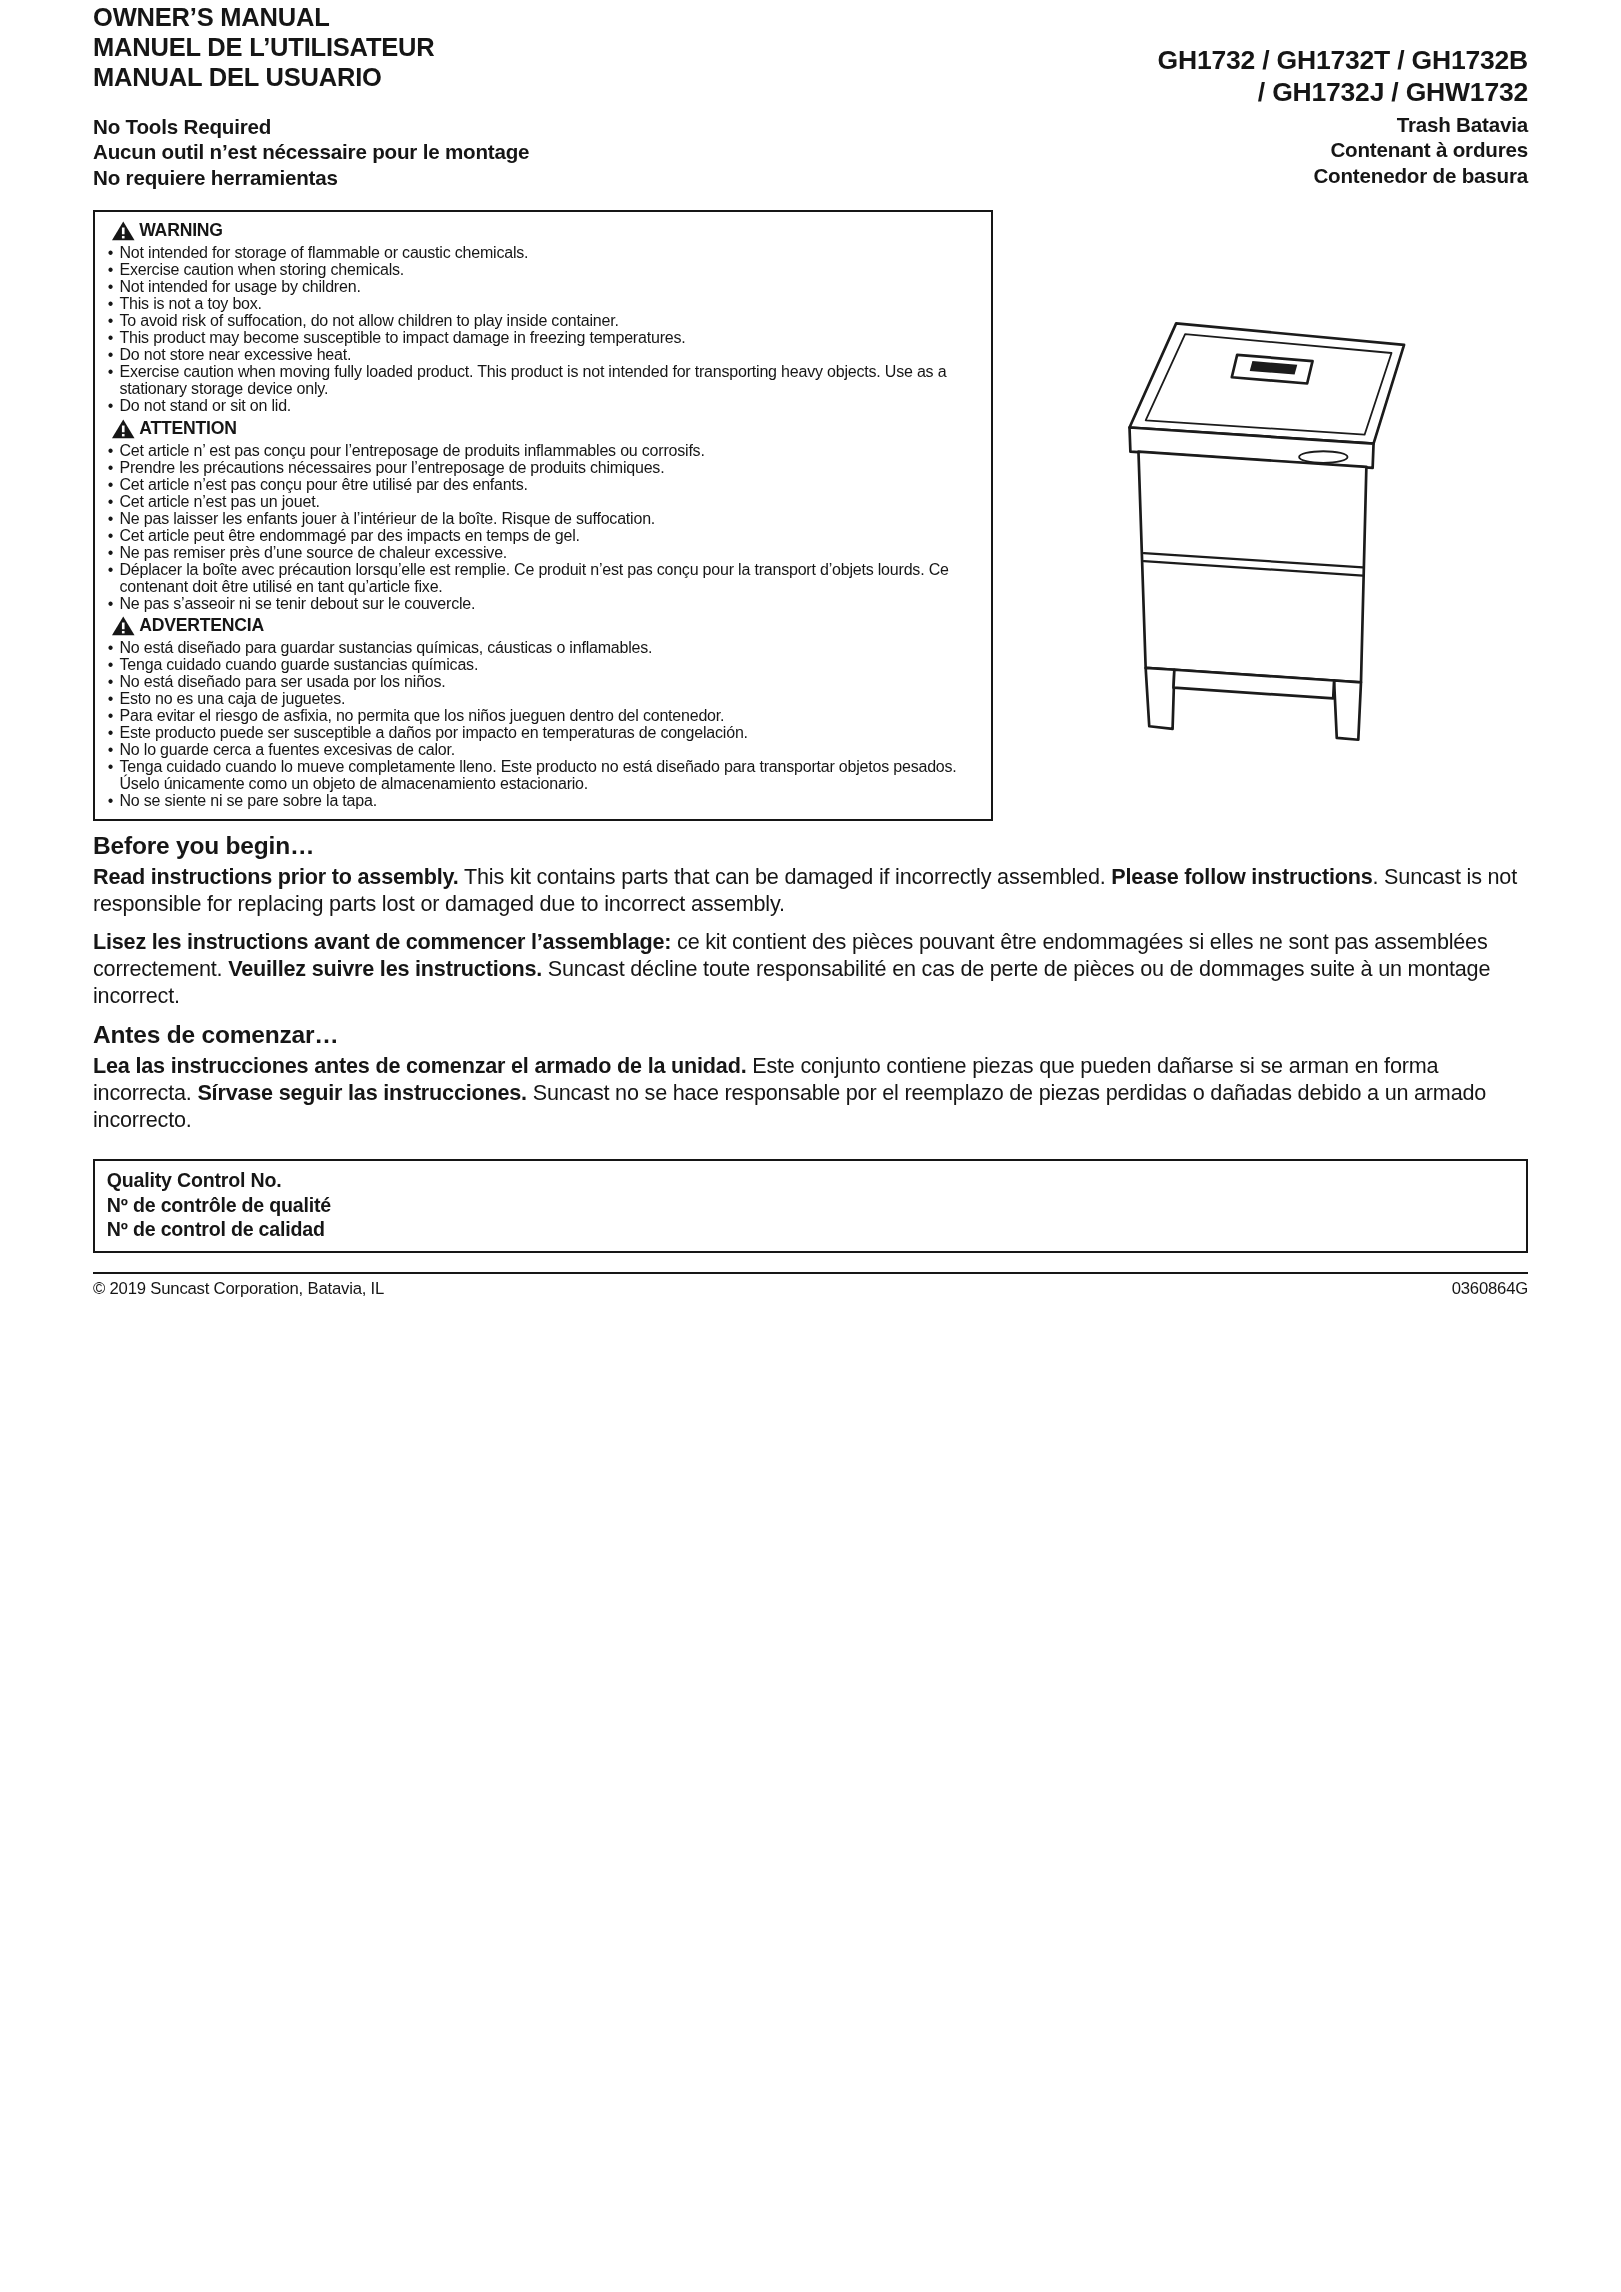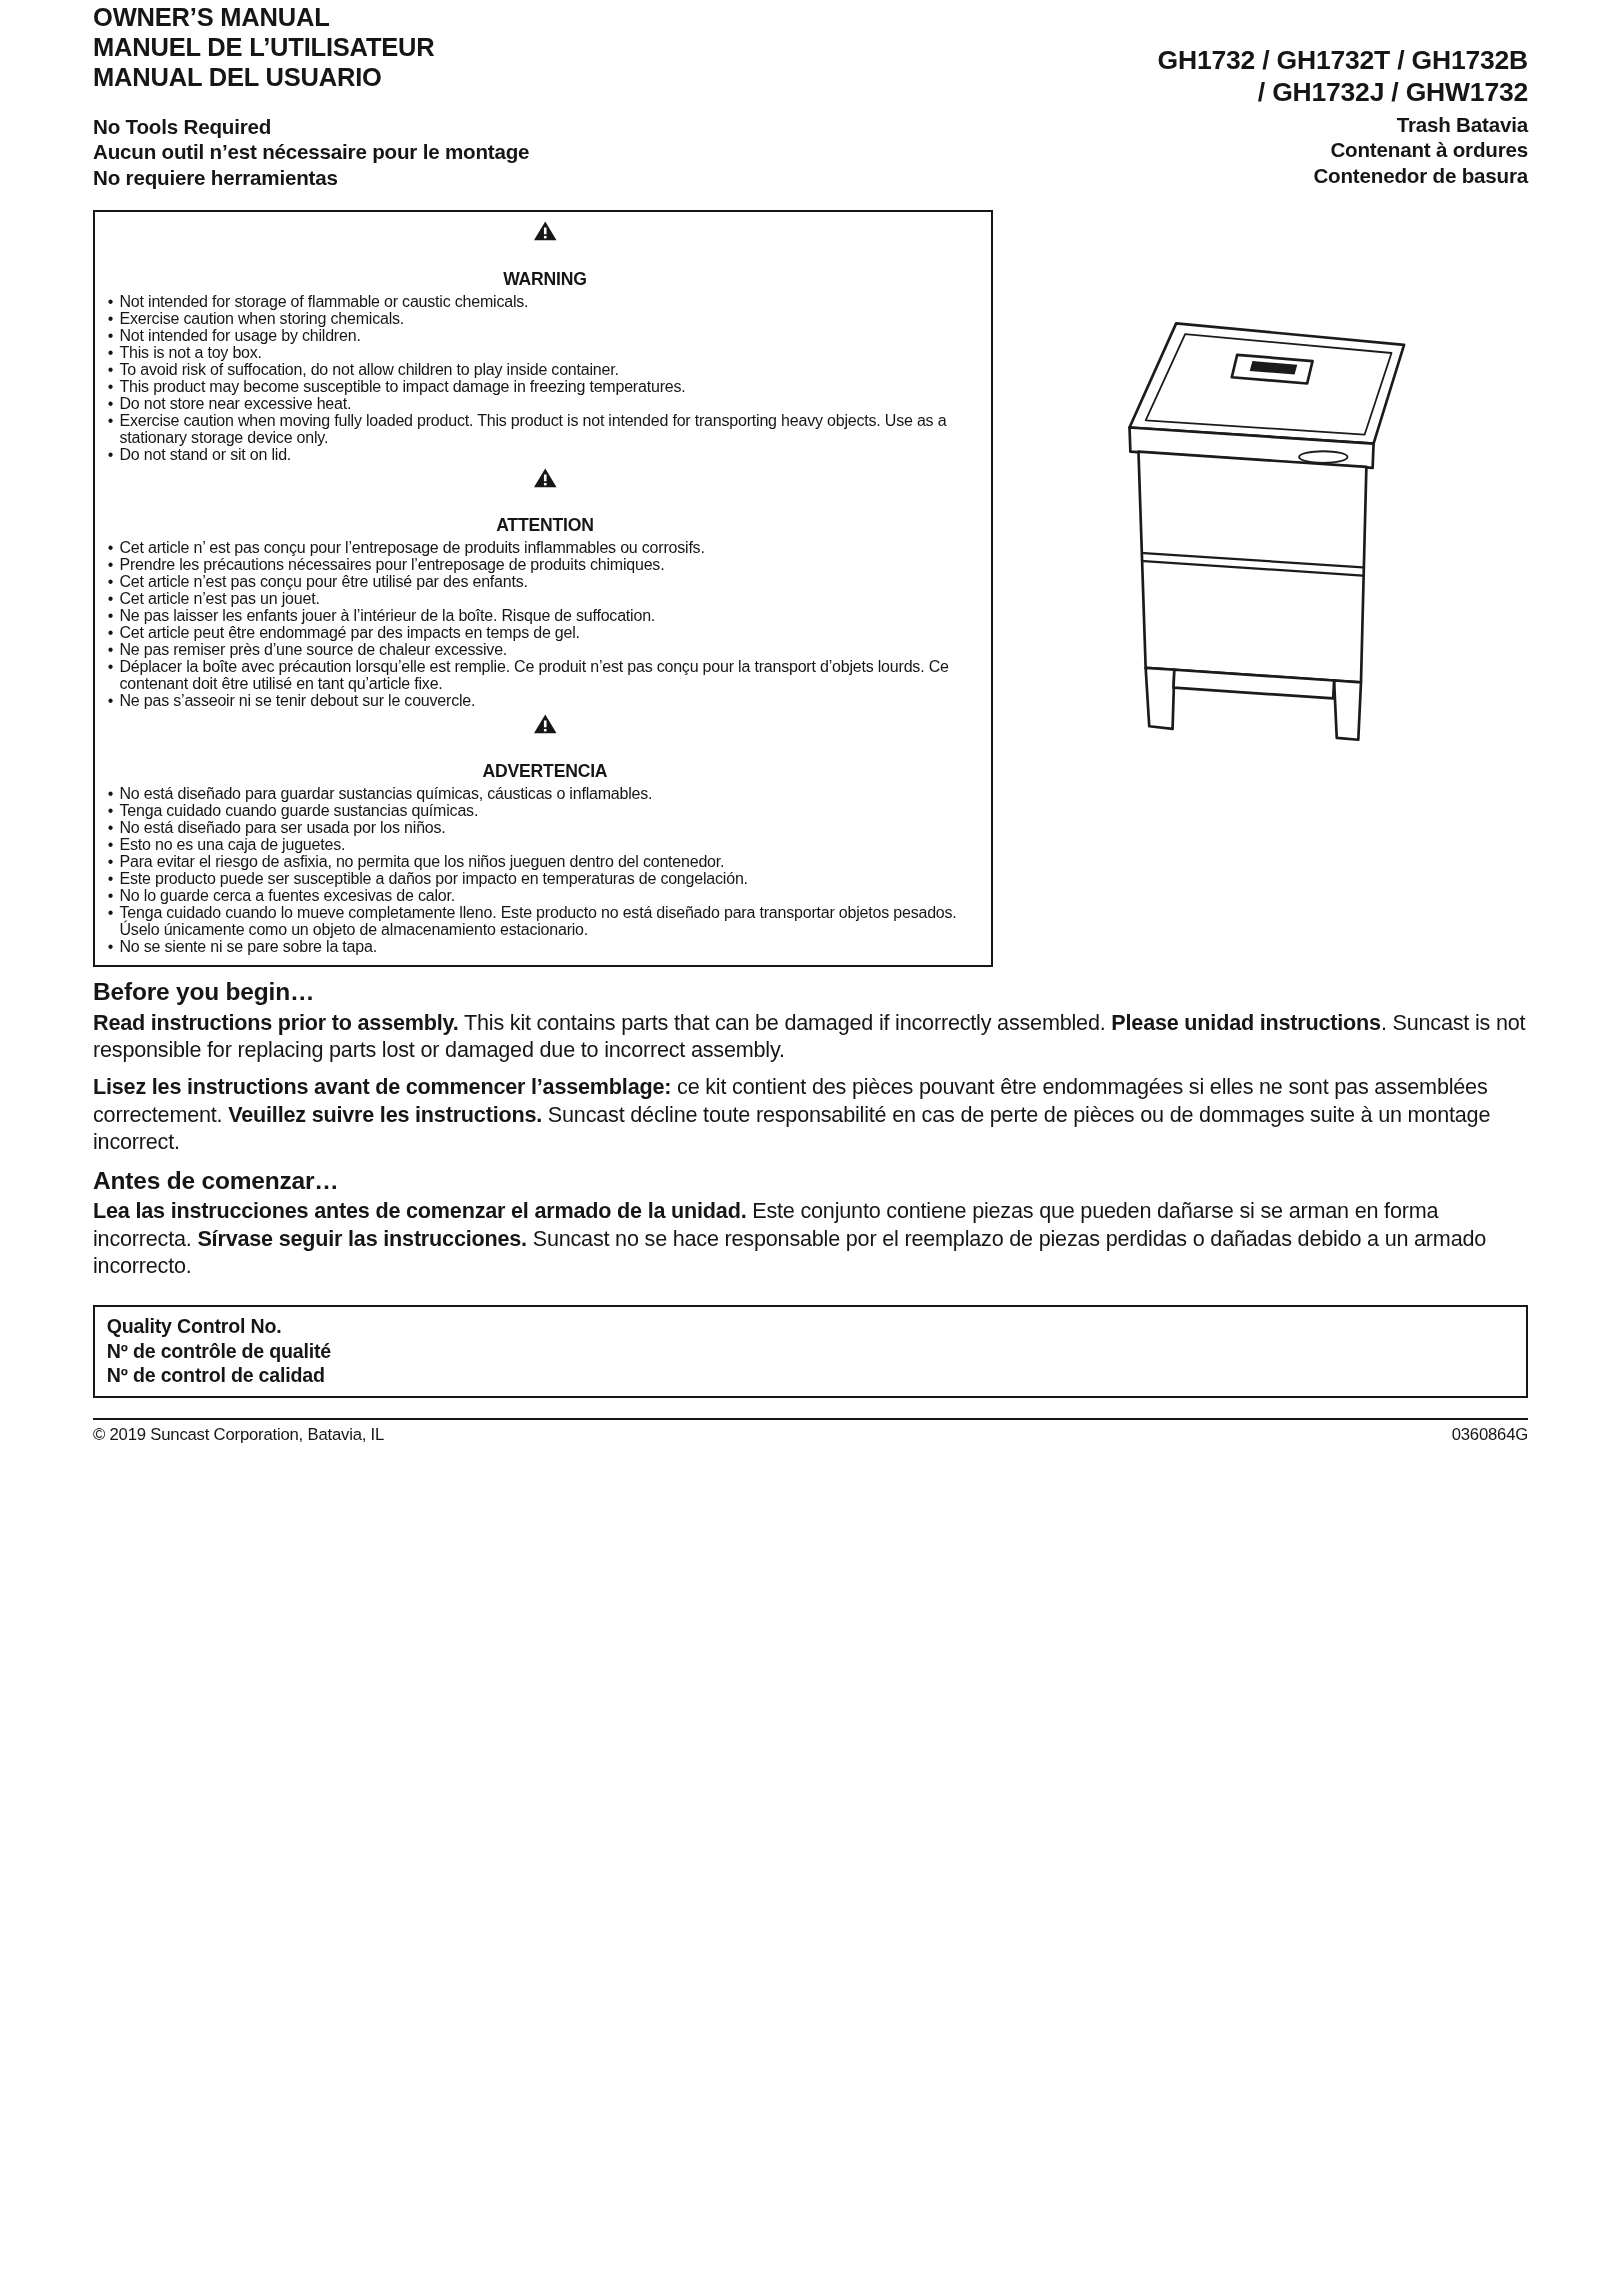--- a/index.html
+++ b/index.html
@@ -20,21 +20,21 @@
   .header-right{text-align:right;margin-top:42px;}
   .model-line{font-size:26.5px;line-height:32px;font-weight:bold;}
   .pnames{margin-top:3.9px;}
   .pname-line{font-size:20.6px;line-height:25.5px;font-weight:bold;}
 
   
   .mid-row{display:flex;margin-top:19.6px;}
   .warning-box{width:900px;box-sizing:border-box;border:2.9px solid #161616;padding:7.8px 11.8px 9.8px 11.8px;flex:none;}
   .warn-section{margin-top:3.9px;}
   .warn-section:first-child{margin-top:0;}
-  .warn-title{display:flex;align-items:center;gap:27px;font-weight:bold;font-size:17.6px;line-height:21.6px;margin:1px 0 2px 3.9px;flex-direction:column;}
+  .warn-title{display:flex;align-items:center;gap:4px;font-weight:bold;font-size:17.6px;line-height:21.6px;margin:1px 0 2px 3.9px;}
   .tri{width:24.5px;height:21.6px;flex:none;}
   .warn-list{margin:0;padding:0;list-style:none;font-size:16px;line-height:17px;}
   .warn-list li{position:relative;padding-left:12.7px;}
   .warn-list li::before{content:"\2022";position:absolute;left:1px;}
   .illo{flex:1;display:flex;justify-content:center;align-items:flex-start;padding-top:57px;}
 
   
   .txt{margin-top:10px;}
   .txt h2{margin:0 0 2.9px 0;font-size:24.5px;line-height:29px;}
   .txt p{margin:0;font-size:21.6px;line-height:27.4px;}
@@ -167,21 +167,21 @@
             <path d="M52 446 L84 448 L82 514 L56 511 Z"></path>
             <path d="M262 460 L292 462 L289 526 L265 524 Z"></path>
             <path d="M84 448 L262 460 L261 480 L83 468 Z"></path>
           </g>
         </svg>
       </div>
     </div>
 
     <section class="txt">
       <h2>Before you begin…</h2>
-      <p><b>Read instructions prior to assembly.</b><span> This kit contains parts that can be damaged if incorrectly assembled. </span><b>Please unidad instructions</b><span>. Suncast is not responsible for replacing parts lost or damaged due to incorrect assembly.</span></p>
+      <p><b>Read instructions prior to assembly.</b><span> This kit contains parts that can be damaged if incorrectly assembled. </span><b>Please follow instructions</b><span>. Suncast is not responsible for replacing parts lost or damaged due to incorrect assembly.</span></p>
     </section>
 
     <section class="txt">
       <p><b>Lisez les instructions avant de commencer l’assemblage:</b><span> ce kit contient des pièces pouvant être endommagées si elles ne sont pas assemblées correctement. </span><b>Veuillez suivre les instructions.</b><span> Suncast décline toute responsabilité en cas de perte de pièces ou de dommages suite à un montage incorrect.</span></p>
     </section>
 
     <section class="txt">
       <h2>Antes de comenzar…</h2>
       <p><b>Lea las instrucciones antes de comenzar el armado de la unidad.</b><span> Este conjunto contiene piezas que pueden dañarse si se arman en forma incorrecta. </span><b>Sírvase seguir las instrucciones.</b><span> Suncast no se hace responsable por el reemplazo de piezas perdidas o dañadas debido a un armado incorrecto.</span></p>
     </section>

